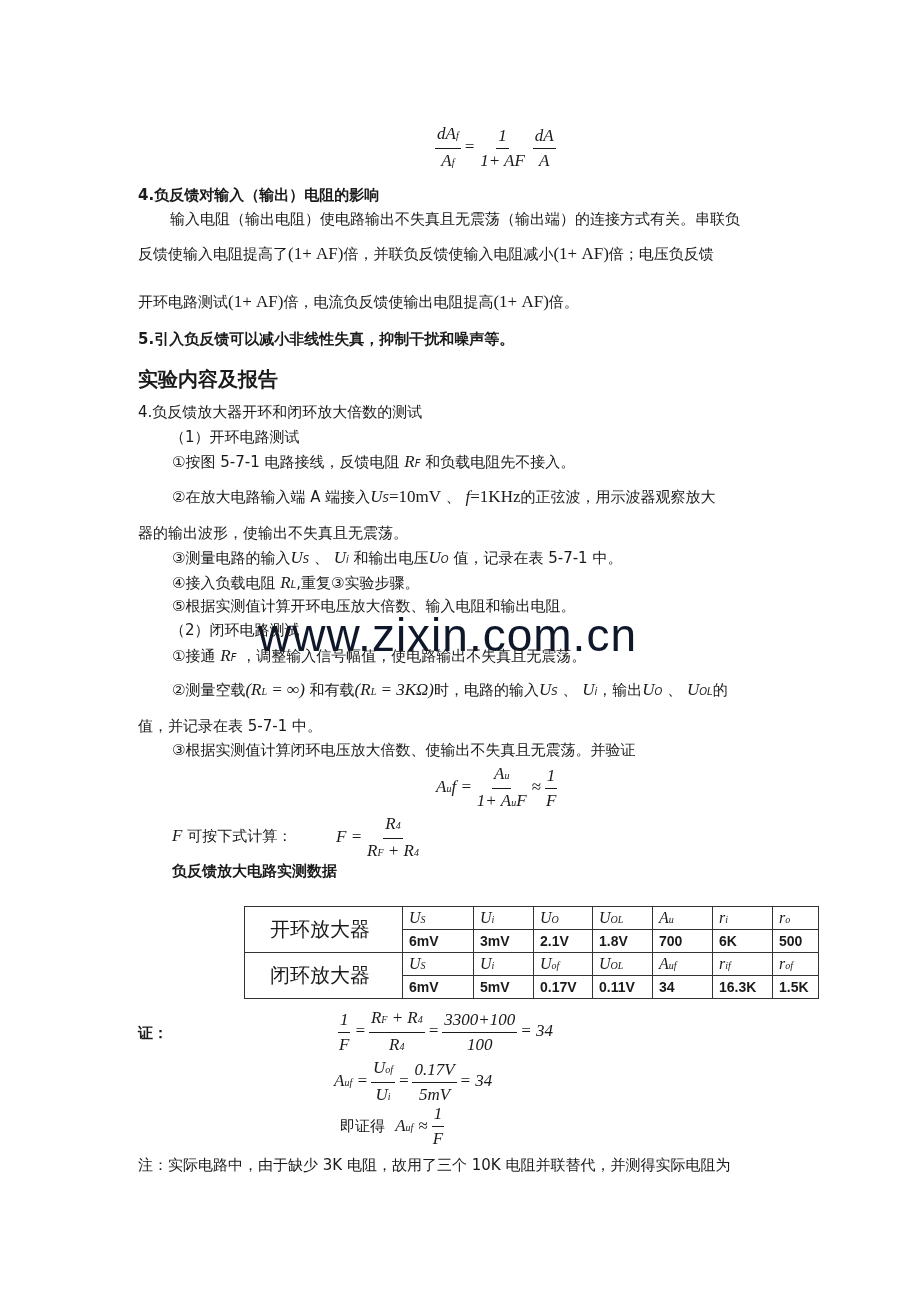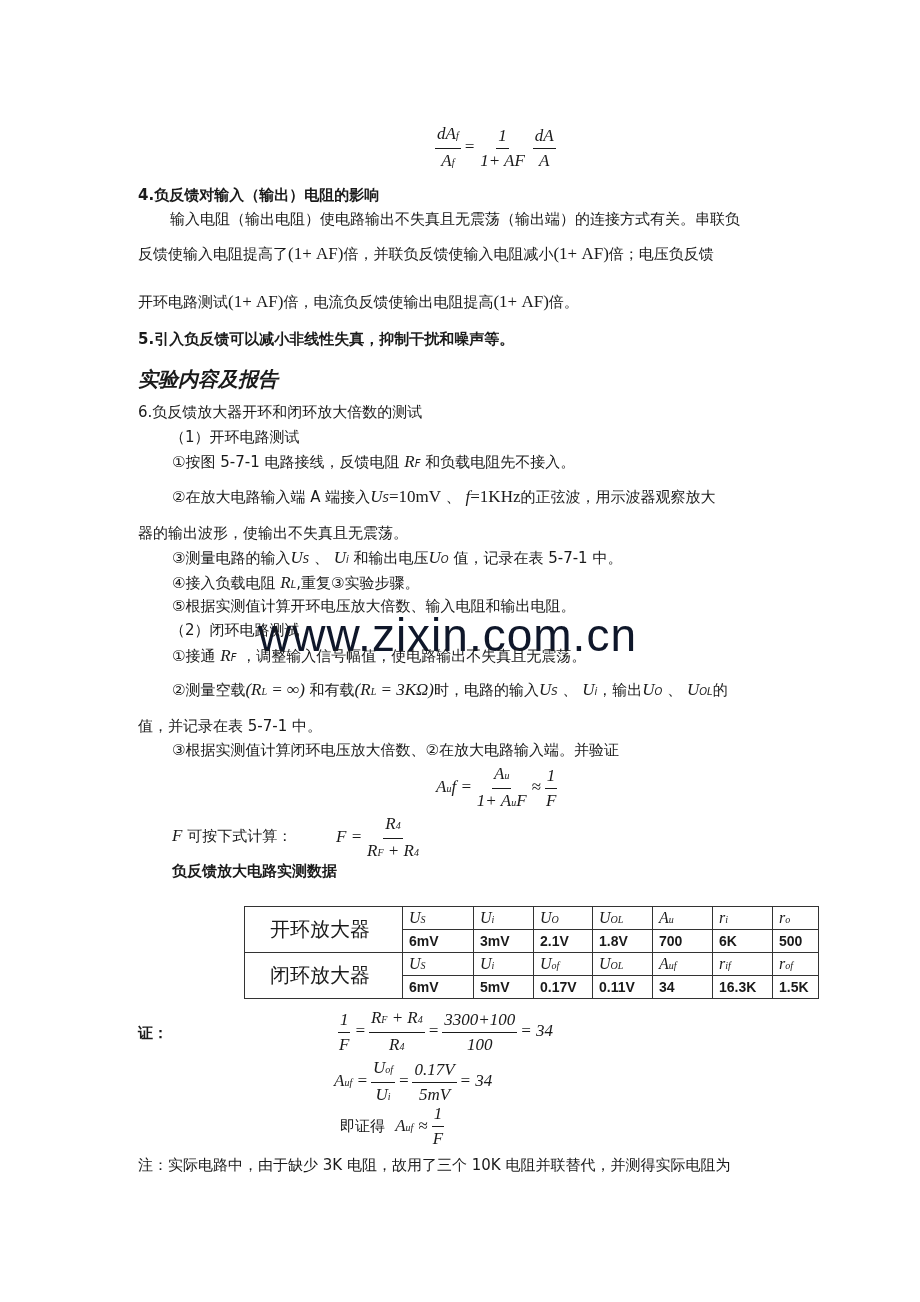--- a/index.html
+++ b/index.html
@@ -16,21 +16,21 @@
   .frac .den { padding:2px 2px 0 2px; line-height:20px; }
   .watermark { position:absolute; left:258px; top:608px; font-family:"Liberation Sans", sans-serif;
                font-size:46px; color:#0f172a; letter-spacing:1px; z-index:0; }
   .content { position:relative; z-index:1; }
   table.data { position:absolute; left:244px; top:906px; border-collapse:collapse; }
   table.data td { border:1px solid #333; height:22px; padding:0 6px; font-size:14px; }
   table.data td.rowhead { font-family:"DejaVu Sans", sans-serif; font-size:20px; width:126px; padding-left:25px; }
   table.data td.sym { font-family:"Liberation Serif", serif; font-style:italic; font-size:16px; }
   table.data td.val { font-family:"Liberation Sans", sans-serif; font-weight:bold; font-size:14px; }
   .c1{width:58px}.c2{width:47px}.c3{width:46px}.c4{width:47px}.c5{width:47px}.c6{width:47px}.c7{width:33px}
-  .heading { font-family:"DejaVu Sans", sans-serif; font-size:20px; font-weight:bold;font-style:italic; }
+  .heading { font-family:"DejaVu Sans", sans-serif; font-size:20px; font-weight:bold; }
 </style>
 </head>
 <body>
 
 <div class="watermark">www.zixin.com.cn</div>
 
 <div class="content">
 
 <div class="abs m" style="left:432px;top:124px;">
   <span class="frac">
@@ -50,21 +50,21 @@
 <div class="abs cn" style="left:138px;top:244px;">
   <span>反馈使输入电阻提高了</span><span class="mn">(1+ AF)</span><span>倍，并联负反馈使输入电阻减小</span><span class="mn">(1+ AF)</span><span>倍；电压负反馈</span>
 </div>
 <div class="abs cn" style="left:138px;top:292px;">
   <span>开环电路测试</span><span class="mn">(1+ AF)</span><span>倍，电流负反馈使输出电阻提高</span><span class="mn">(1+ AF)</span><span>倍。</span>
 </div>
 
 <div class="abs cn bold" style="left:138px;top:330px;">5.引入负反馈可以减小非线性失真，抑制干扰和噪声等。</div>
 
 <div class="abs heading" style="left:138px;top:366px;">实验内容及报告</div>
-<div class="abs cn" style="left:138px;top:403px;">6.负反馈放大器开环和闭环放大倍数的测试</div>
+<div class="abs cn" style="left:138px;top:403px;">4.负反馈放大器开环和闭环放大倍数的测试</div>
 <div class="abs cn" style="left:170px;top:428px;">（1）开环电路测试</div>
 
 <div class="abs cn" style="left:172px;top:452px;">
   <span>①按图 5-7-1 电路接线，反馈电阻</span> <span class="m">R</span><span class="sub">F</span> <span>和负载电阻先不接入。</span>
 </div>
 <div class="abs cn" style="left:172px;top:487px;">
   <span>②在放大电路输入端 A 端接入</span><span class="m">U</span><span class="sub">S</span><span class="mn">=10mV</span> <span>、</span> <span class="m">f</span><span class="mn">=1KHz</span><span>的正弦波，用示波器观察放大</span>
 </div>
 <div class="abs cn" style="left:138px;top:524px;">器的输出波形，使输出不失真且无震荡。</div>
 <div class="abs cn" style="left:172px;top:548px;">
@@ -76,21 +76,21 @@
 <div class="abs cn" style="left:172px;top:597px;">⑤根据实测值计算开环电压放大倍数、输入电阻和输出电阻。</div>
 
 <div class="abs cn" style="left:170px;top:621px;">（2）闭环电路测试</div>
 <div class="abs cn" style="left:172px;top:646px;">
   <span>①接通</span> <span class="m">R</span><span class="sub">F</span> <span>，调整输入信号幅值，使电路输出不失真且无震荡。</span>
 </div>
 <div class="abs cn" style="left:172px;top:680px;">
   <span>②测量空载</span><span class="m"><span>(R</span><span class="sub">L</span><span> = ∞)</span></span> <span>和有载</span><span class="m"><span>(R</span><span class="sub">L</span><span> = 3KΩ)</span></span><span>时，电路的输入</span><span class="m">U</span><span class="sub">S</span> 、 <span class="m">U</span><span class="sub">i</span><span>，输出</span><span class="m">U</span><span class="sub">O</span> 、 <span class="m">U</span><span class="sub">OL</span><span>的</span>
 </div>
 <div class="abs cn" style="left:138px;top:717px;">值，并记录在表 5-7-1 中。</div>
-<div class="abs cn" style="left:172px;top:741px;">③根据实测值计算闭环电压放大倍数、②在放大电路输入端。并验证</div>
+<div class="abs cn" style="left:172px;top:741px;">③根据实测值计算闭环电压放大倍数、使输出不失真且无震荡。并验证</div>
 
 <div class="abs m" style="left:436px;top:764px;">
   <span>A</span><span class="sub">u</span><span>f</span> <span class="mn">=</span><span class="frac">
         <span class="num"><span>A</span><span class="sub">u</span></span>
         <span class="den"><span>1+ A</span><span class="sub">u</span><span>F</span></span>
       </span><span class="mn">≈</span><span class="frac">
         <span class="num mn">1</span>
         <span class="den">F</span>
       </span>
 </div>

